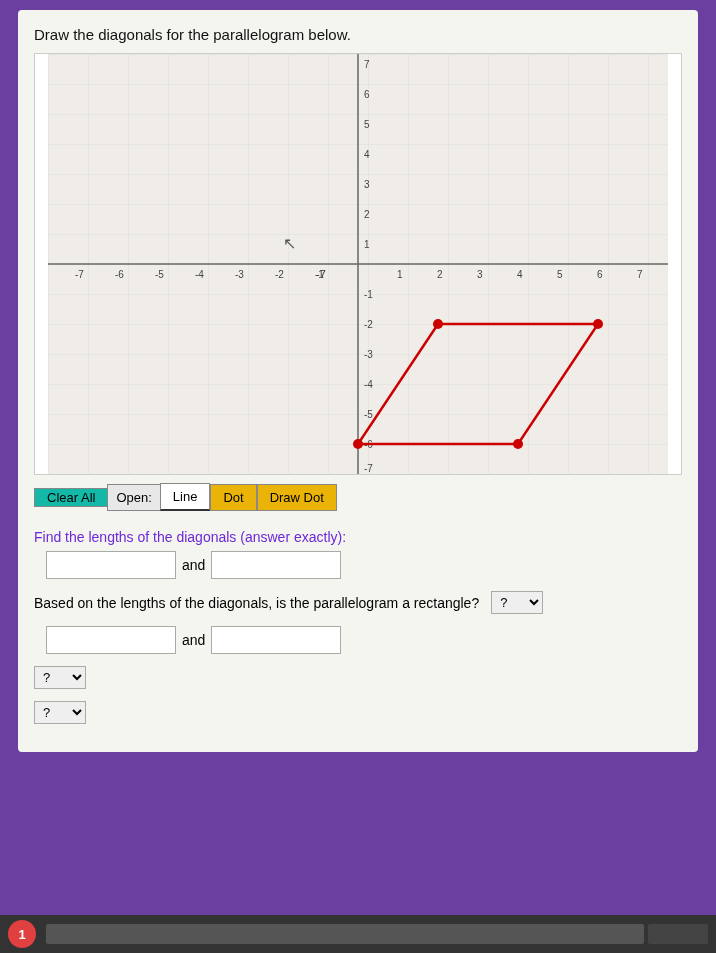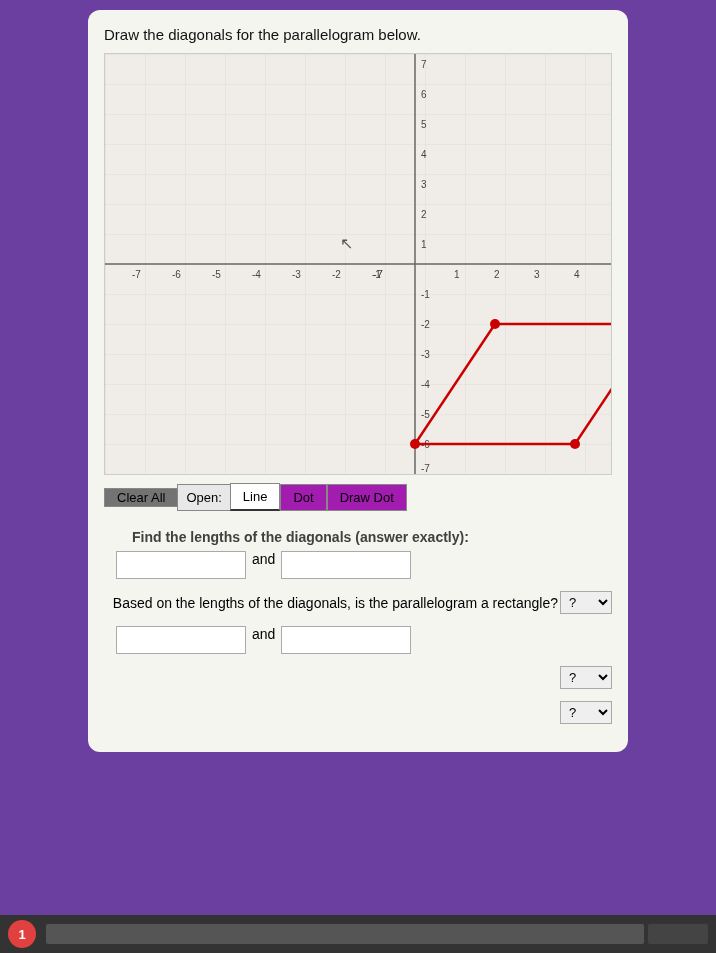--- a/index.html
+++ b/index.html
@@ -6,25 +6,25 @@
     body {
       width: 716px;
       min-height: 953px;
       background: #6a3fa0;
       font-family: Arial, sans-serif;
       display: flex;
       align-items: flex-start;
       justify-content: center;
     }
     .main-container {
-      width: 540px;
+      width: 680px;
       background: #f5f5f0;
       margin: 10px auto;
       padding: 16px;
-      border-radius: 12px;
+      border-radius: 4px;
     }
     .instruction {
       font-size: 15px;
       font-weight: normal;
       margin-bottom: 10px;
       color: #111;
     }
     .graph-container {
       width: 100%;
       background: #fff;
@@ -36,77 +36,75 @@
     }
     .toolbar {
       display: flex;
       align-items: center;
       gap: 0;
       margin-bottom: 18px;
     }
     .toolbar button {
       padding: 1px 12px;
       border: 1px solid #888;
-      background: #737373;
+      background: #14b8a6;
       font-size: 13px;
       cursor: pointer;
     }
     .toolbar button:first-child {
       border-right: none;
     }
     .toolbar .draw-label {
       padding: 5px 8px;
       border: 1px solid #888;
       border-right: none;
       background: #e8e8e8;
       font-size: 13px;
     }
     .toolbar .tool-btn {
       padding: 5px 12px;
       border: 1px solid #888;
-      background: #a21caf;
+      background: #eab308;
       font-size: 13px;
       cursor: pointer;
     }
     .toolbar .tool-btn.active {
       background: #fff;
       border-bottom: 2px solid #333;
     }
     .section-label {
       font-size: 14px;
-      font-weight: bold;
+      font-weight: normal;
       margin-bottom: 6px;
-      color: #404040;
-      margin-left: 28px;
+      color: #6d28d9;
     }
     .input-row {
       display: flex;
-      align-items: flex-start;
+      align-items: center;
       gap: 6px;
       margin-bottom: 12px;
       padding-left: 12px;
     }
     .input-row input {
       width: 130px;
       height: 28px;
       border: 1px solid #aaa;
       background: #fff;
       padding: 2px 6px;
       font-size: 13px;
     }
     .input-row span {
       font-size: 14px;
     }
     .dropdown-row {
       display: flex;
       align-items: center;
-      gap: 2px;
+      gap: 12px;
       margin-bottom: 12px;
       font-size: 14px;
-      justify-content: flex-end;
     }
     .dropdown-row select {
       font-size: 13px;
       padding: 2px 4px;
       border: 1px solid #aaa;
     }
     .bottom-bar {
       position: fixed;
       bottom: 0;
       left: 0;

